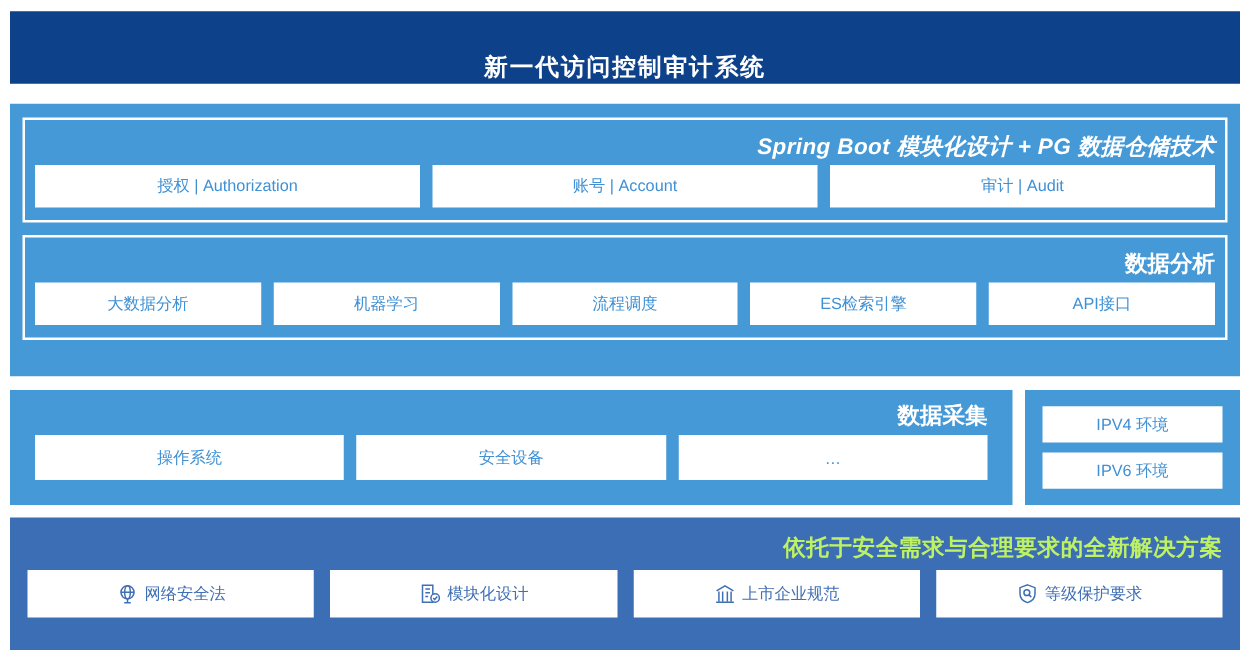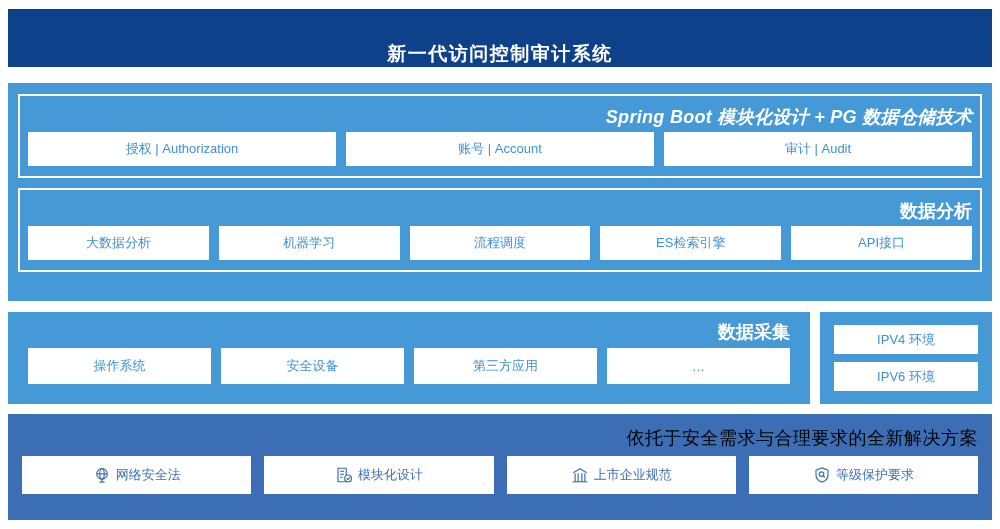--- a/index.html
+++ b/index.html
@@ -134,23 +134,23 @@
     position: absolute;
     left: 8px;
     top: 414px;
     width: 984px;
     height: 106px;
     background: #3b6eb4;
     box-sizing: border-box;
     padding: 6px 14px 14px 14px;
   }
   .compliance-panel .group-title {
-    color: #000000;
+    color: #bef264;
     font-size: 18px;
-    font-weight: normal;
+    font-weight: bold;
     line-height: 36px;
     height: 36px;
     letter-spacing: 0.5px;
   }
   .compliance-panel .chip-row {
     gap: 13px;
   }
   .compliance-panel .chip {
     height: 38px;
     color: #3f6fb4;
@@ -219,23 +219,20 @@
   </div>
 
   <div class="collect-panel">
     <div class="group-title">数据采集</div>
     <div class="chip-row">
       <div class="chip">
         <span>操作系统</span>
       </div>
       <div class="chip">
         <span>安全设备</span>
-      </div>
-      <div class="chip">
-        <span>第三方应用</span>
       </div>
       <div class="chip">
         <span>…</span>
       </div>
     </div>
   </div>
 
   <div class="ipv-panel">
     <div class="chip">
       <span>IPV4 环境</span>

